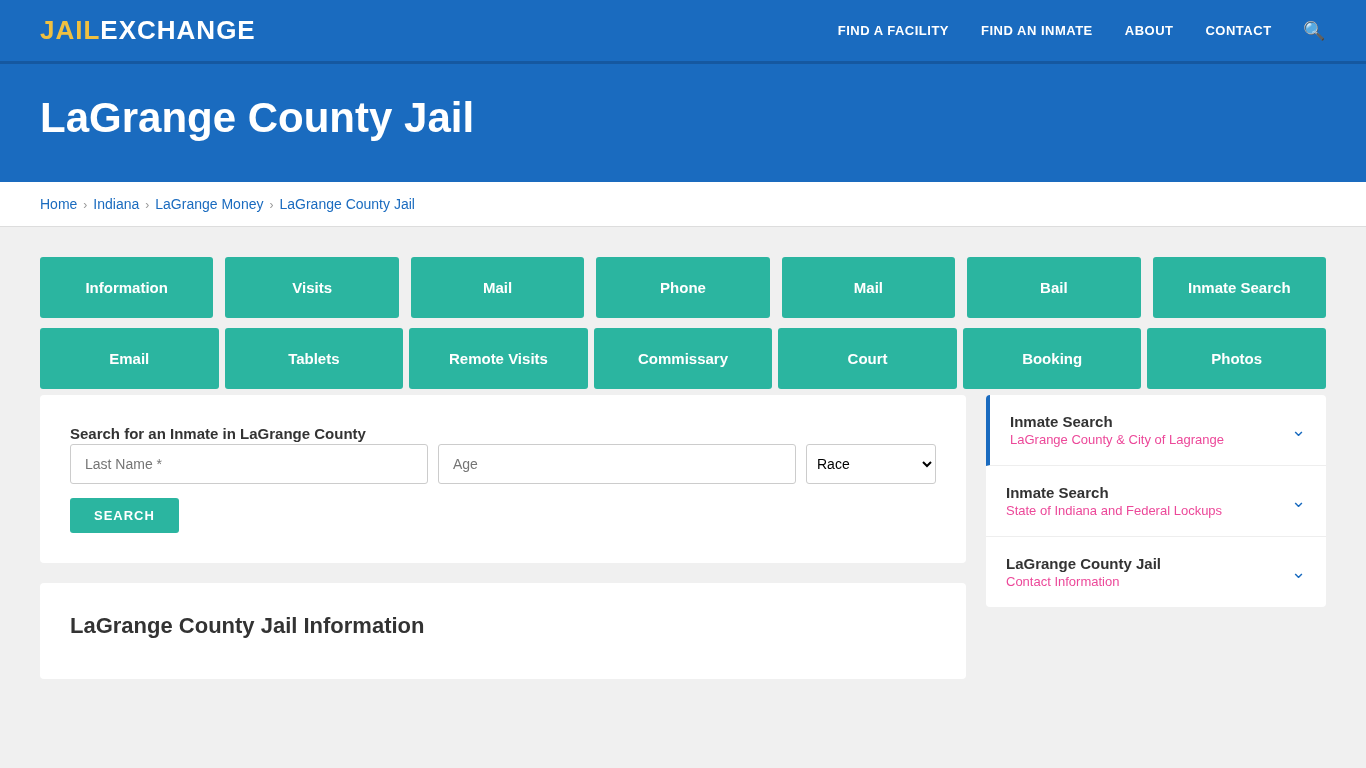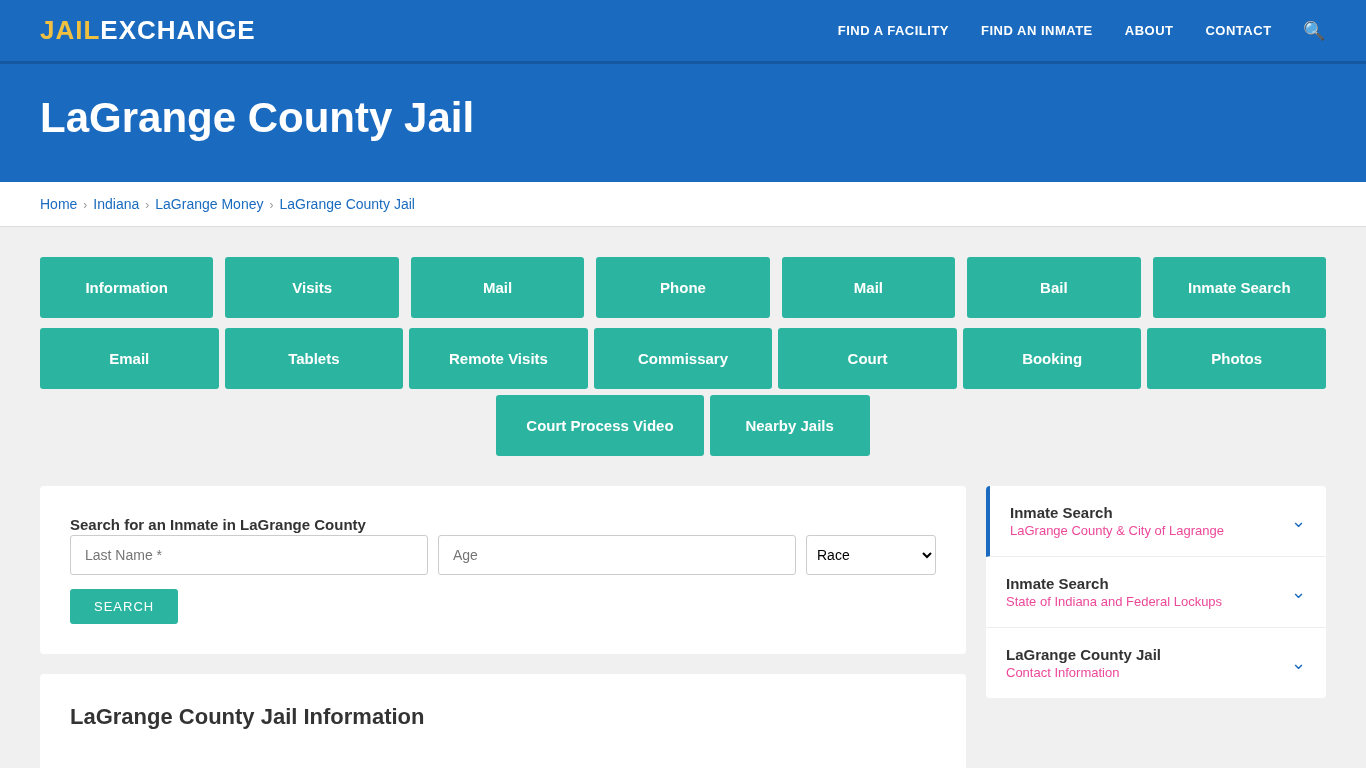--- a/index.html
+++ b/index.html
@@ -172,21 +172,21 @@
       border-radius: 3px;
       min-width: 130px;
       background: white;
     }
     .search-btn {
       background: #2bb5a0;
       color: white;
       border: none;
       padding: 10px 24px;
       font-size: 13px;
-      font-weight: 400;
+      font-weight: 700;
       letter-spacing: 1px;
       cursor: pointer;
       border-radius: 3px;
       text-transform: uppercase;
     }
 
     
     .info-card {
       background: white;
       border-radius: 4px;
@@ -279,24 +279,20 @@
   <div class="btn-grid-row2">
     <button class="jail-btn">Email</button>
     <button class="jail-btn">Tablets</button>
     <button class="jail-btn">Remote Visits</button>
     <button class="jail-btn">Commissary</button>
     <button class="jail-btn">Court</button>
     <button class="jail-btn">Booking</button>
     <button class="jail-btn">Photos</button>
   </div>
 
-  <div class="btn-grid-row3">
-    <button class="jail-btn-wide">Court Process Video</button>
-    <button class="jail-btn-wide">Nearby Jails</button>
-  </div>
 
   <div class="content-area">
 
     <div class="left-panel">
 
       <div class="search-form-card">
         <h2>Search for an Inmate in LaGrange County</h2>
         <div class="search-inputs">
           <input type="text" placeholder="Last Name *" style="">
           <input type="text" placeholder="Age" style="">

